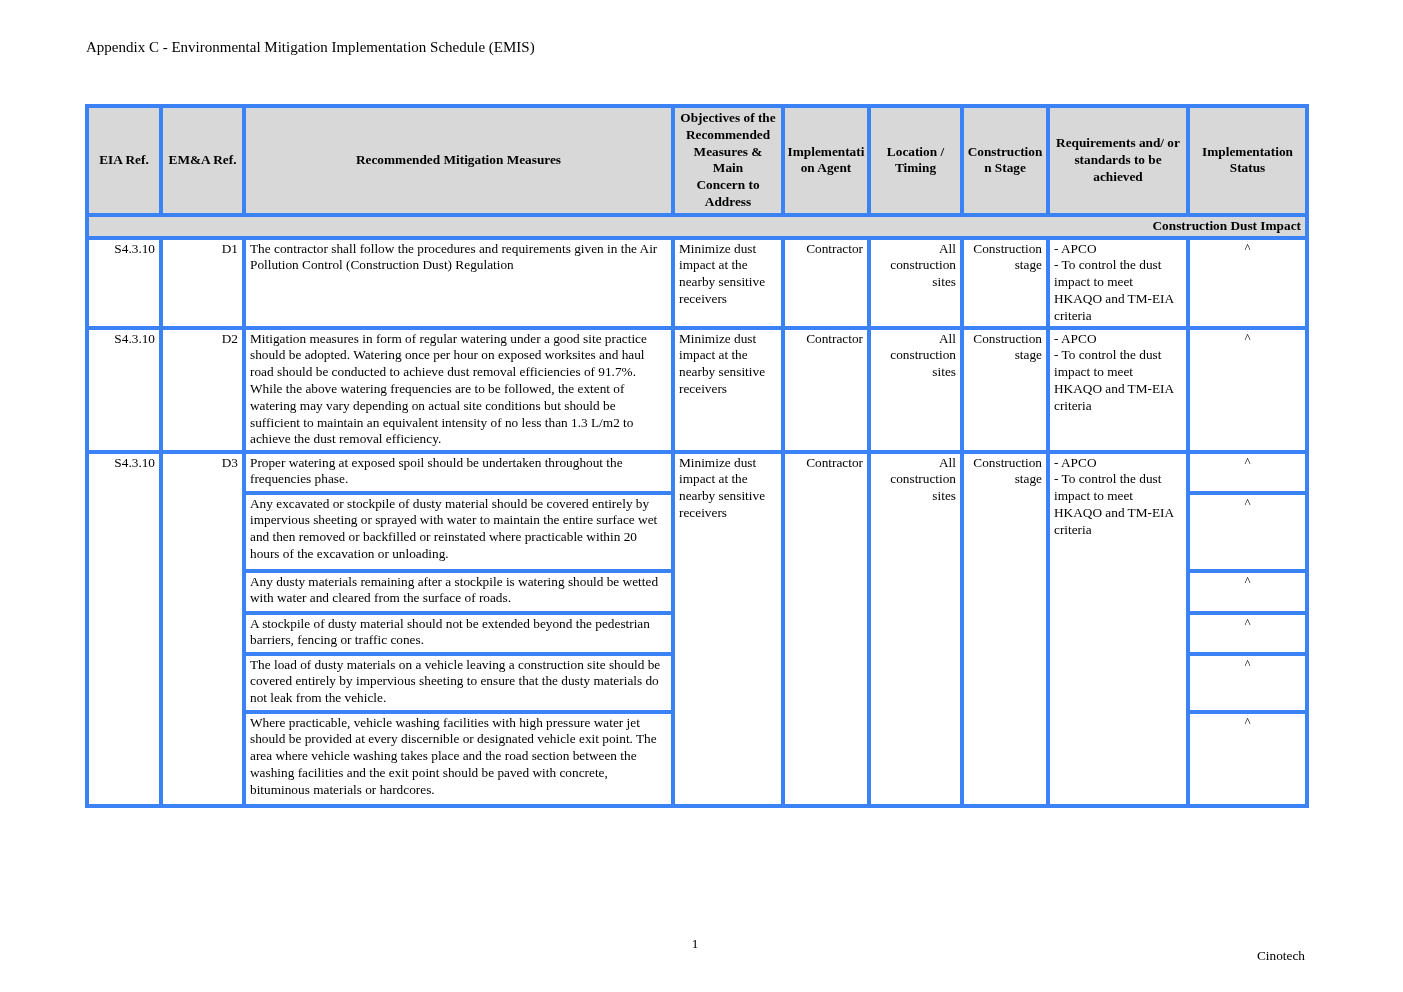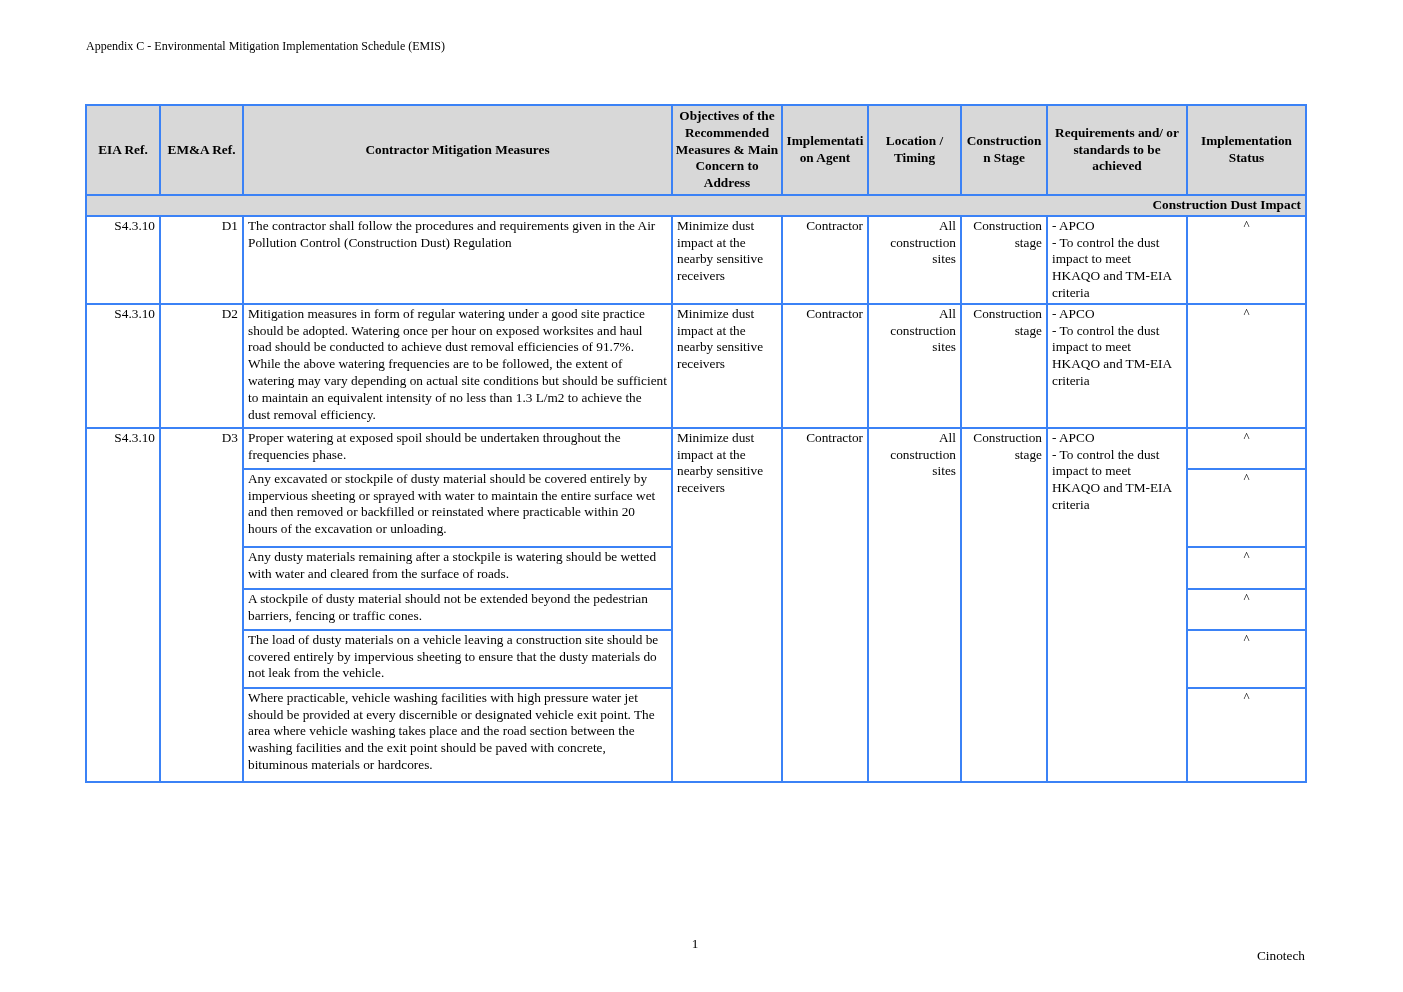--- a/index.html
+++ b/index.html
@@ -12,36 +12,36 @@
     width: 1403px;
     height: 992px;
     background: #ffffff;
     font-family: "Liberation Serif", "DejaVu Serif", serif;
     color: #000000;
   }
   .doc-title {
     position: absolute;
     left: 86px;
     top: 39px;
-    font-size: 12px;
+    font-size: 15px;
     white-space: nowrap;
   }
   table.emis {
     position: absolute;
     left: 85px;
     top: 104px;
     width: 1220px;
     border-collapse: collapse;
     table-layout: fixed;
     border: 2px solid #000000;
     font-size: 13.3px;
     line-height: 16.8px;
   }
   table.emis th, table.emis td {
-    border: 2px solid #3b82f6;
+    border: 4px solid #3b82f6;
     padding: 1px 4px;
     vertical-align: top;
     white-space: pre-line;
     overflow: hidden;
   }
   table.emis th {
     background: #d8d8d8;
     font-weight: bold;
     text-align: center;
     vertical-align: middle;
@@ -99,21 +99,21 @@
       <col style="width:93px">
       <col style="width:86px">
       <col style="width:140px">
       <col style="width:119px">
     </colgroup>
 
     <tbody>
         <tr style="height:80px;">
       <th>EIA Ref.</th>
       <th>EM&amp;A Ref.</th>
-      <th>Contractor Mitigation Measures</th>
+      <th>Recommended Mitigation Measures</th>
       <th>Objectives of the
 Recommended
 Measures &amp; Main
 Concern to
 Address</th>
       <th>Implementati
 on Agent</th>
       <th>Location /
 Timing</th>
       <th>Construction

